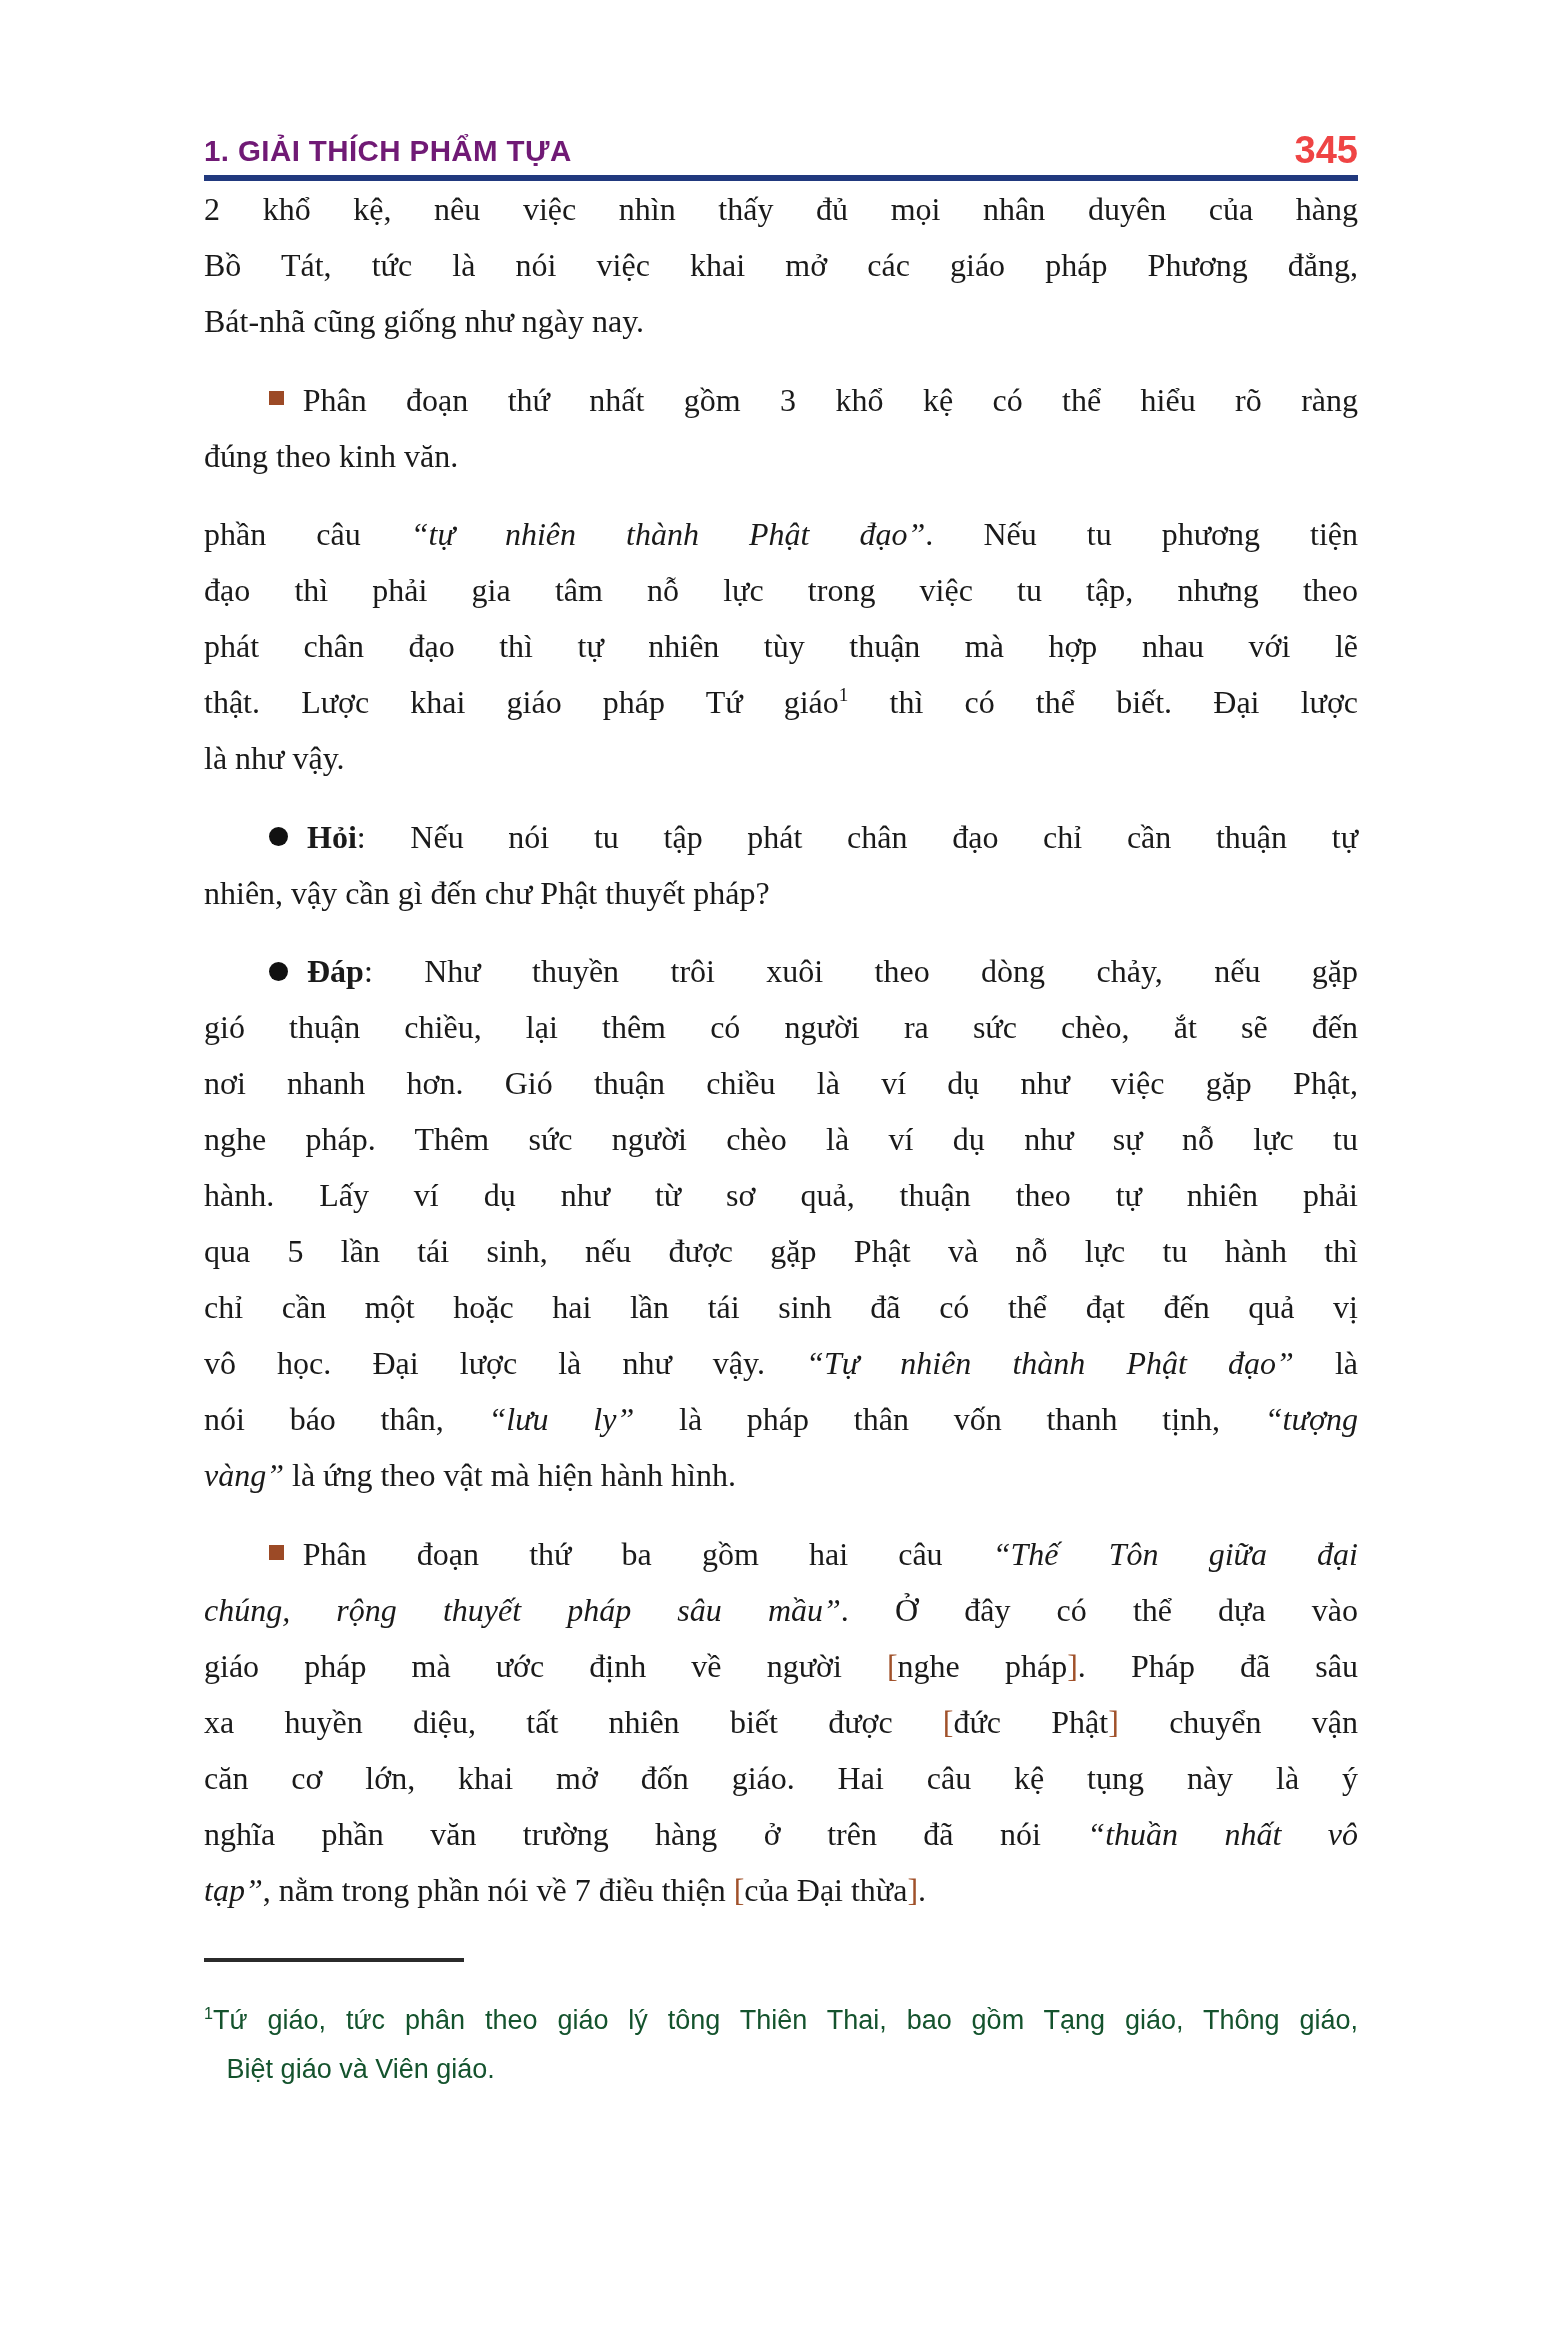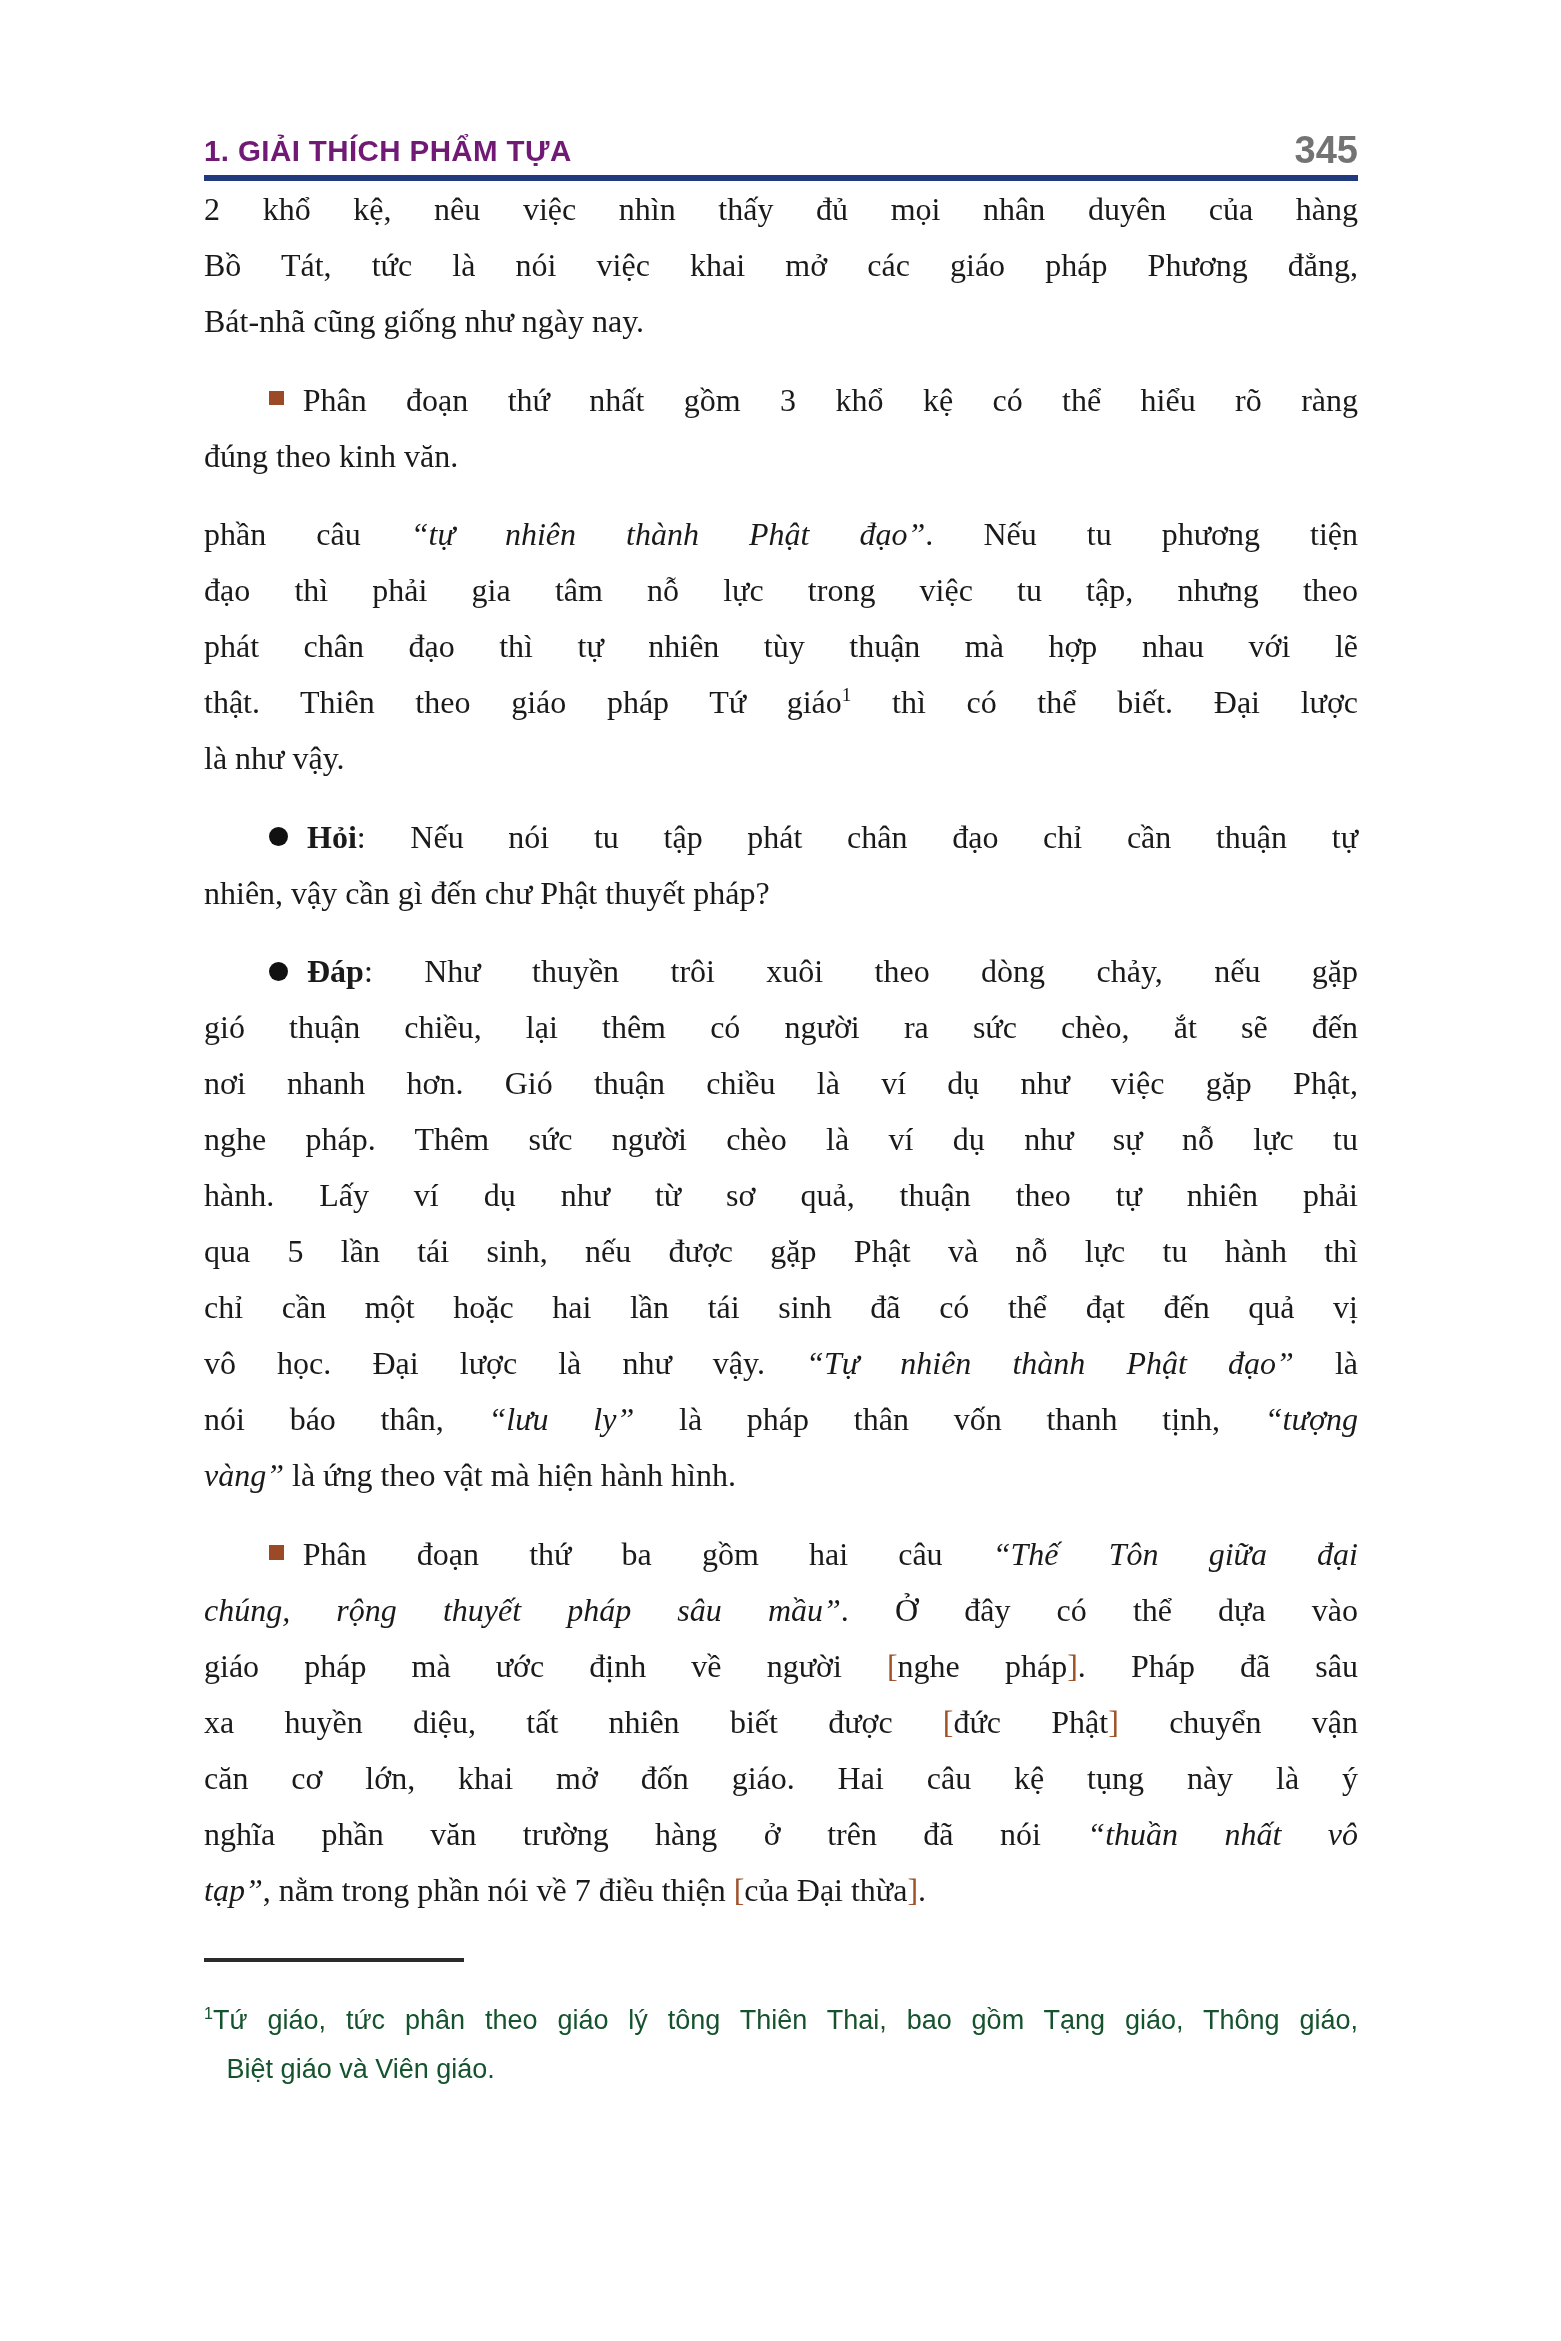--- a/index.html
+++ b/index.html
@@ -3,21 +3,21 @@
 <meta charset="utf-8">
 <style>
   html,body{margin:0;padding:0;background:#ffffff;}
   .page{position:relative;width:1561px;height:2342px;background:#ffffff;overflow:hidden;
         font-family:"Liberation Serif","DejaVu Serif",serif;color:#1a1a1a;}
   .content{position:absolute;left:204px;top:121px;width:1154px;}
 
   .header-row{position:relative;height:54px;
         font-family:"Liberation Sans","DejaVu Sans",sans-serif;font-weight:bold;}
   .section-title{position:absolute;left:0;bottom:7px;font-size:29.5px;letter-spacing:0.4px;}
-  .page-number{position:absolute;right:0;bottom:3.5px;font-size:38px;color:#737373;}
+  .page-number{position:absolute;right:0;bottom:3.5px;font-size:38px;color:#ef4444;}
   .header-rule{height:6px;}
 
   .body-text{font-size:32px;line-height:56px;}
   .para{margin-top:22.6px;}
   .para:first-child{margin-top:0;}
   .jline{text-align:justify;text-align-last:justify;}
   .lline{text-align:right;text-align-last:left;}
   .it{font-style:italic;}
   .bd{font-weight:bold;}
   sup.sup{font-size:60%;line-height:0;}
@@ -50,21 +50,21 @@
           <div class="lline"><span class="">Bát-nhã cũng giống như ngày nay.</span></div>
         </div>
         <div class="para">
           <div class="jline"><span class="bullet square" style="background: rgb(156, 74, 38);"></span><span class="">Phân đoạn thứ nhất gồm 3 khổ kệ có thể hiểu rõ ràng</span></div>
           <div class="lline"><span class="">đúng theo kinh văn.</span></div>
         </div>
         <div class="para">
           <div class="jline"><span class="">phần câu </span><span class="it">“tự nhiên thành Phật đạo”</span><span class="">. Nếu tu phương tiện</span></div>
           <div class="jline"><span class="">đạo thì phải gia tâm nỗ lực trong việc tu tập, nhưng theo</span></div>
           <div class="jline"><span class="">phát chân đạo thì tự nhiên tùy thuận mà hợp nhau với lẽ</span></div>
-          <div class="jline"><span class="">thật. Thiên theo giáo pháp Tứ giáo</span><sup class="sup">1</sup><span class=""> thì có thể biết. Đại lược</span></div>
+          <div class="jline"><span class="">thật. Lược khai giáo pháp Tứ giáo</span><sup class="sup">1</sup><span class=""> thì có thể biết. Đại lược</span></div>
           <div class="lline"><span class="">là như vậy.</span></div>
         </div>
         <div class="para">
           <div class="jline"><span class="bullet circle" style="background: rgb(17, 17, 17);"></span><span class="bd">Hỏi</span><span class="">: Nếu nói tu tập phát chân đạo chỉ cần thuận tự</span></div>
           <div class="lline"><span class="">nhiên, vậy cần gì đến chư Phật thuyết pháp?</span></div>
         </div>
         <div class="para">
           <div class="jline"><span class="bullet circle" style="background: rgb(17, 17, 17);"></span><span class="bd">Đáp</span><span class="">: Như thuyền trôi xuôi theo dòng chảy, nếu gặp</span></div>
           <div class="jline"><span class="">gió thuận chiều, lại thêm có người ra sức chèo, ắt sẽ đến</span></div>
           <div class="jline"><span class="">nơi nhanh hơn. Gió thuận chiều là ví dụ như việc gặp Phật,</span></div>

